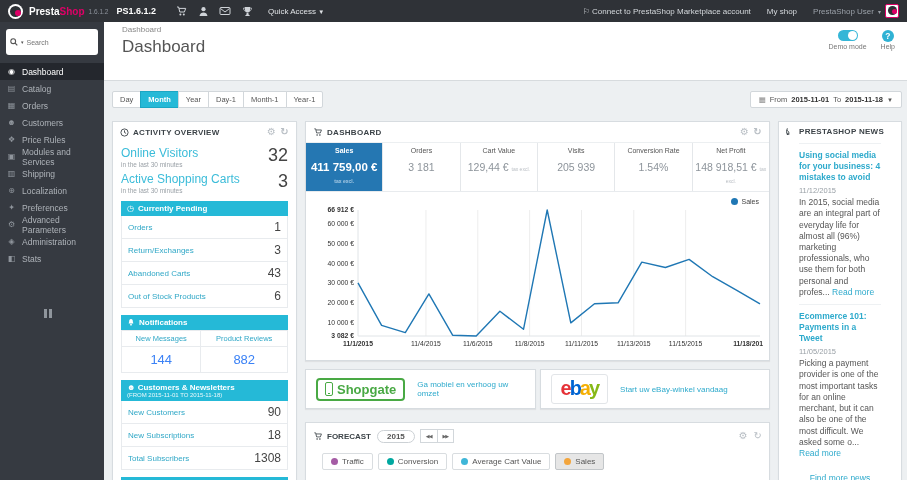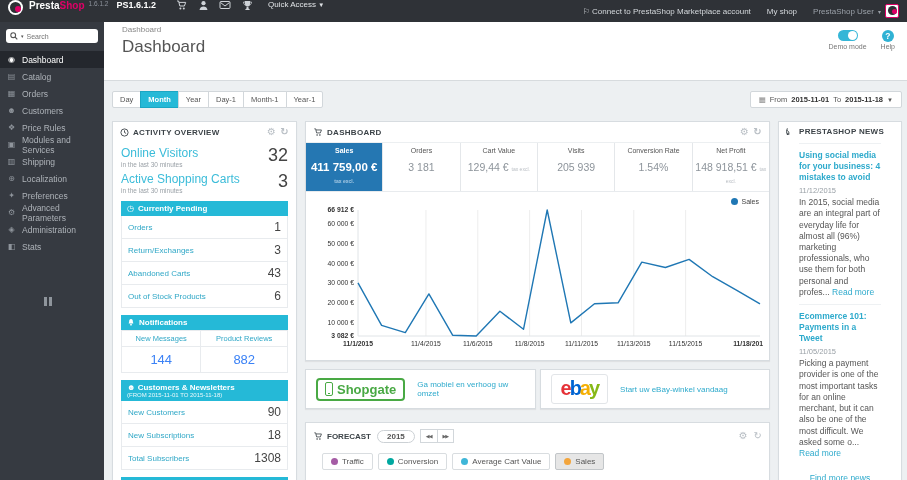--- a/index.html
+++ b/index.html
@@ -1,18 +1,18 @@
 <!DOCTYPE html>
 <html><head>
 <meta charset="utf-8">
 <style>
   * { margin:0; padding:0; box-sizing:border-box; }
   html,body { width:907px; height:480px; overflow:hidden;
     font-family:"Liberation Sans","DejaVu Sans",sans-serif; background:#edf0f2; }
-  .topbar { height:22px; background:#2f3237; display:flex; 
+  .topbar { height:22px; background:#2f3237; display:flex; align-items:center;
     color:#cfd3d8; font-size:8px; padding:0 8px; position:relative; z-index:5; }
   .logo-circle { width:15px; height:15px; border-radius:50%; background:#fff; position:relative; margin-right:6px; overflow:hidden; flex:none;}
   .logo-circle::before { content:""; position:absolute; left:2px; top:2px; width:11px; height:11px; border-radius:50%; background:#2d3035;}
   .logo-circle::after { content:""; position:absolute; left:7px; top:6px; width:6px; height:6px; border-radius:50%; background:#df0067;}
   .brand { font-size:10px; font-weight:bold; color:#fff; }
   .brand .pink { color:#df0067; }
   .ver-small { font-size:6.5px; color:#8d939c; margin:0 8px 0 4px; }
   .ps-ver { font-size:9px; font-weight:bold; color:#fff; margin-right:14px; }
   .tb-icon { width:22px; text-align:center; cursor:pointer; }
   .tb-icon svg { vertical-align:middle; }
@@ -20,21 +20,21 @@
   .tb-right { margin-left:auto; display:flex; align-items:center; gap:16px; }
   .tb-link { color:#d4d8dc; cursor:pointer; }
   .tb-user { color:#9aa0a8; cursor:pointer; display:flex; align-items:center; gap:4px;}
   .avatar { width:14px; height:14px; border-radius:2px; background:#fff; position:relative; overflow:hidden; border:1px solid #df0067;}
   .avatar::before { content:""; position:absolute; left:2px; top:1px; width:9px; height:9px; border-radius:50%; background:#2d3035;}
   .avatar::after { content:""; position:absolute; left:6px; top:4px; width:5px; height:5px; border-radius:50%; background:#df0067;}
   .caret { font-size:6px; }
 
   .shell { display:flex; height:458px; }
   .sidebar { width:104px; background:#363a41; flex:none; padding-top:5px; }
-  .search-box { margin:2px 6px 8px 6px; background:#fff; border-radius:3px; height:14px;
+  .search-box { margin:2px 6px 8px 6px; background:#fff; border-radius:3px; height:26px;
     display:flex; align-items:center; padding:0 4px; gap:3px; }
   .search-box input { border:none; outline:none; width:58px; font-size:7px; color:#555; }
   .menu-item { display:flex; align-items:center; height:17px; padding:0 7px; gap:6px;
     color:#aeb3b9; font-size:8.5px; cursor:pointer; }
   .menu-item .mi { width:9px; font-size:8px; text-align:center; color:#8f959c; flex:none;}
   .menu-item.active { background:#24272d; color:#fff; }
   .menu-item.active .mi { color:#fff; }
   .collapse-btn { margin:42px 0 0 44px; display:flex; gap:2px; cursor:pointer;}
   .collapse-btn i { width:3px; height:9px; background:#8f959c; display:block;}
 

